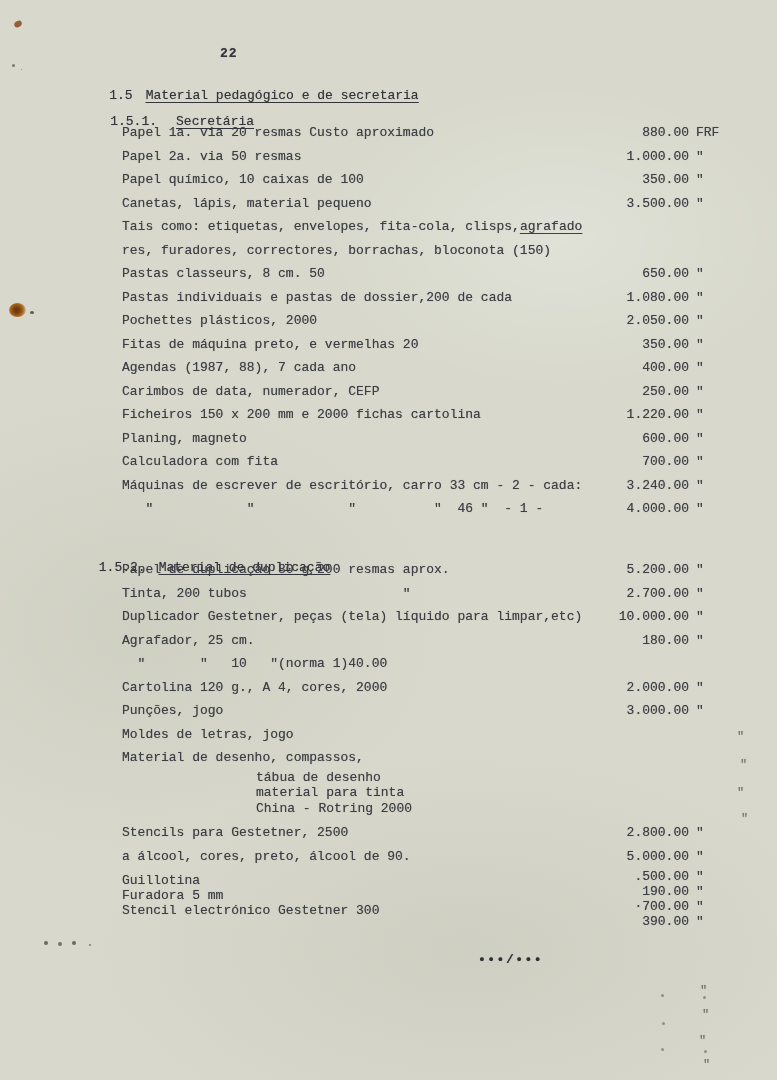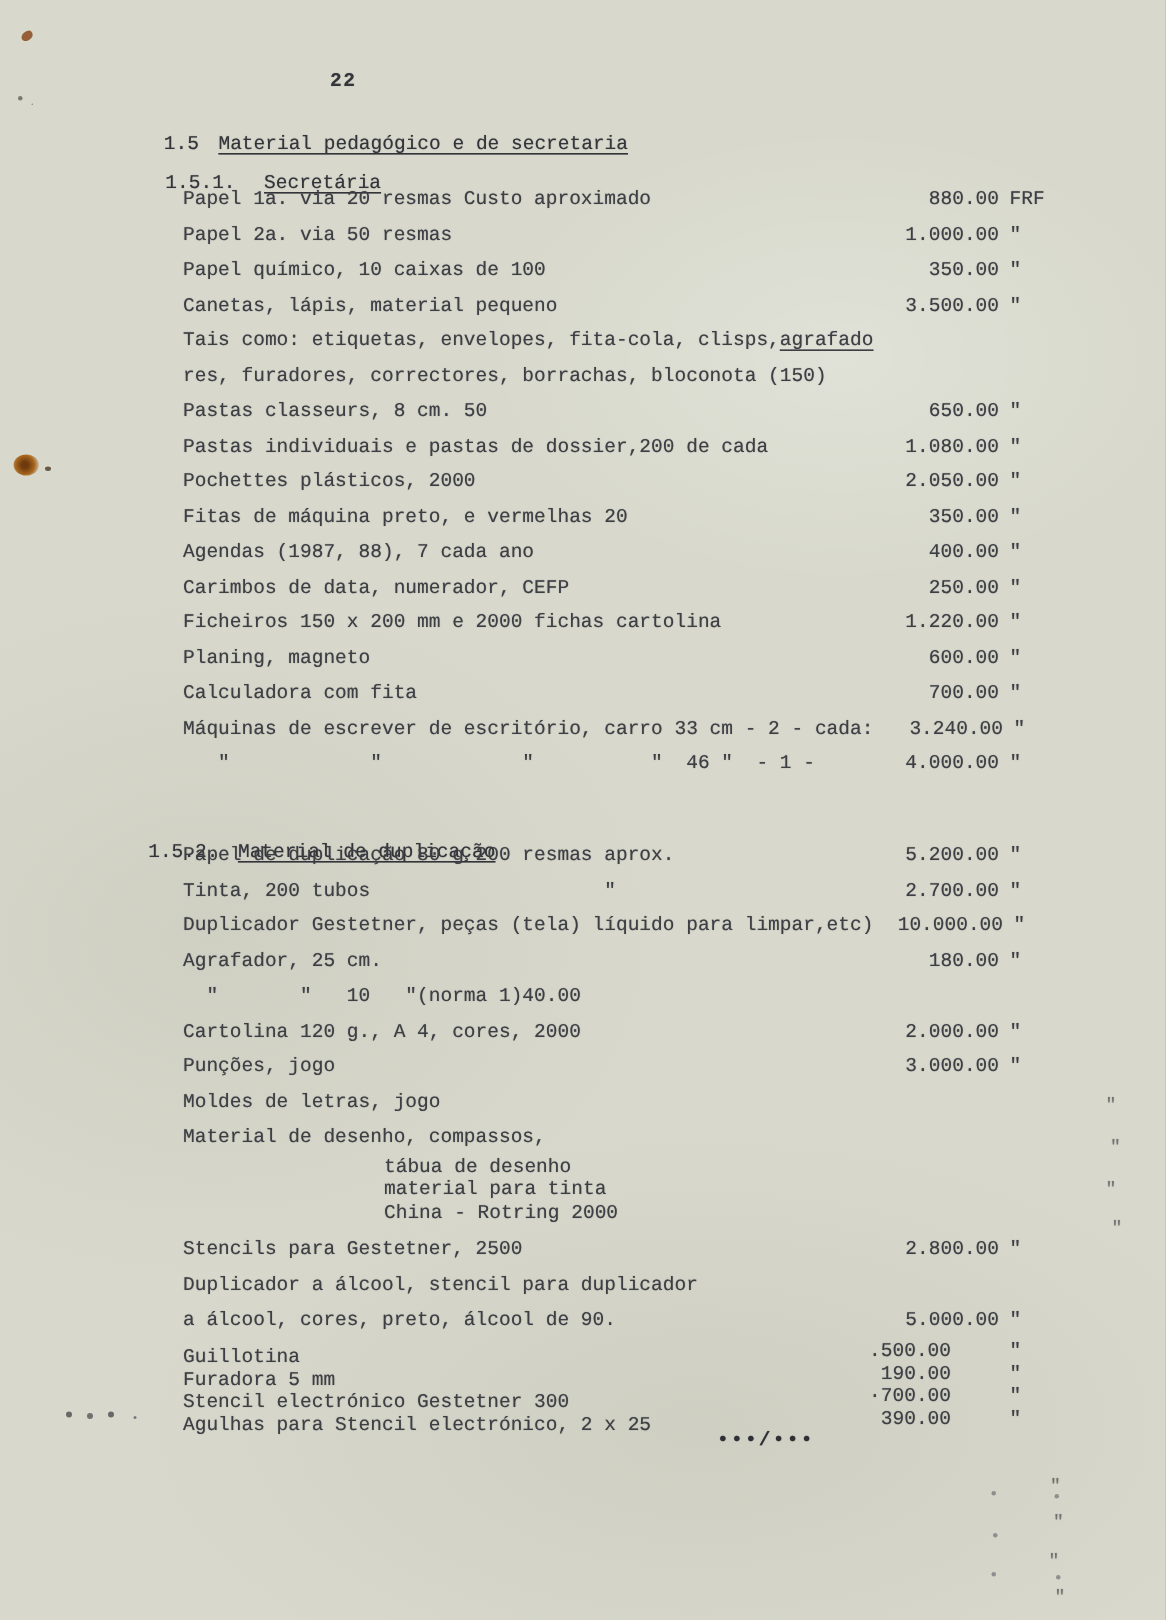--- a/index.html
+++ b/index.html
@@ -30,32 +30,32 @@
   .h1 .num, .h2 .num, .h3 .num { margin-right:13px; }
   .h2 .num { margin-right:19px;margin-left:24px; }
   .u { text-decoration:underline; text-underline-offset:3px; text-decoration-thickness:1.4px; }
 
   .rows { position:absolute; left:0; width:777px; }
   .rows-151 { top:121px; }
   .rows-152 { top:528px; }
 
   .row {
     display:flex; align-items:flex-end;
-    padding-left:122px; padding-right:60px;
+    padding-left:122px; padding-right:37px;
     height:23.5px; line-height:23.5px;
     white-space:pre;
   }
   .row .label   { white-space:pre; }
   .row .label-u { white-space:pre; text-decoration:underline; text-underline-offset:3px; }
   .row .spacer  { flex:1; }
   .row .price   { width:92px; text-align:right; }
   .row .unit    { width:44px; padding-left:7px; text-align:left; }
 
   .row.indent { padding-left:256px; height:15.5px; line-height:15.5px; }
-  .row.tight  { height:15px; line-height:15px;gap:32px; }
+  .row.tight  { height:15px; line-height:15px; }
   .row.tight .price, .row.tight .unit { transform:translateY(-4px); }
   .row.gap    { margin-top:5px; }
 
   .continuation {
     position:absolute; top:952px; left:478px;
     font-weight:bold; letter-spacing:1.5px; color:#2f3036;
   }
 
   
   .stain-speck-top { position:absolute; top:21px; left:14px; width:8px; height:6px;
@@ -145,24 +145,23 @@
         <div class="row"><span class="label">Agrafador, 25 cm.</span><span class="spacer"></span><span class="price">180.00</span><span class="unit">"</span></div>
         <div class="row"><span class="label">  "       "   10   "(norma 1)40.00</span><span class="spacer"></span></div>
         <div class="row"><span class="label">Cartolina 120 g., A 4, cores, 2000</span><span class="spacer"></span><span class="price">2.000.00</span><span class="unit">"</span></div>
         <div class="row"><span class="label">Punções, jogo</span><span class="spacer"></span><span class="price">3.000.00</span><span class="unit">"</span></div>
         <div class="row"><span class="label">Moldes de letras, jogo</span><span class="spacer"></span></div>
         <div class="row"><span class="label">Material de desenho, compassos,</span><span class="spacer"></span></div>
         <div class="row indent"><span class="label">tábua de desenho</span><span class="spacer"></span></div>
         <div class="row indent"><span class="label">material para tinta</span><span class="spacer"></span></div>
         <div class="row indent"><span class="label">China - Rotring 2000</span><span class="spacer"></span></div>
         <div class="row gap"><span class="label">Stencils para Gestetner, 2500</span><span class="spacer"></span><span class="price">2.800.00</span><span class="unit">"</span></div>
-        <div class="row"><span class="label">Duplicador a álcool, stencil para duplicador</span><span class="spacer"></span></div>
         <div class="row"><span class="label">a álcool, cores, preto, álcool de 90.</span><span class="spacer"></span><span class="price">5.000.00</span><span class="unit">"</span></div>
         <div class="row tight gap"><span class="label">Guillotina</span><span class="spacer"></span><span class="price">.500.00</span><span class="unit">"</span></div>
         <div class="row tight"><span class="label">Furadora 5 mm</span><span class="spacer"></span><span class="price">190.00</span><span class="unit">"</span></div>
         <div class="row tight"><span class="label">Stencil electrónico Gestetner 300</span><span class="spacer"></span><span class="price">·700.00</span><span class="unit">"</span></div>
-        <div class="row tight"><span class="label">Agulhas para Stencil electrónico, 2 x 25</span><span class="spacer"></span><span class="price">390.00</span><span class="unit">"</span></div>
+        <div class="row tight"><span class="spacer"></span><span class="price">390.00</span><span class="unit">"</span></div>
       </div>
   </div>
 
   <div class="continuation">•••/•••</div>
 
 </div>
 
 </body></html>

